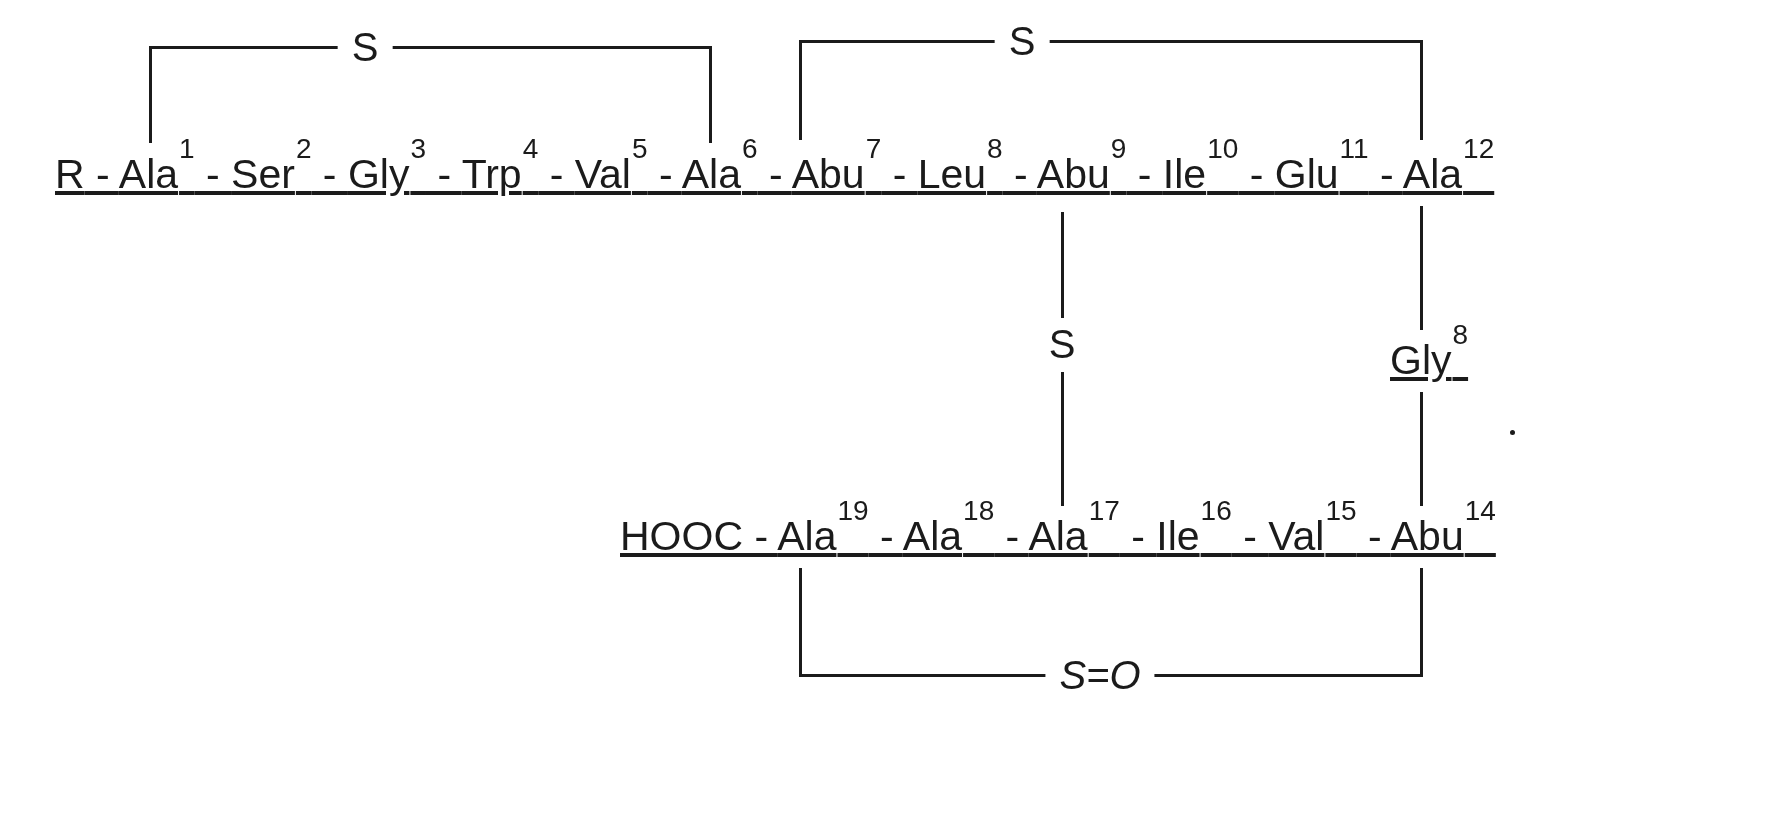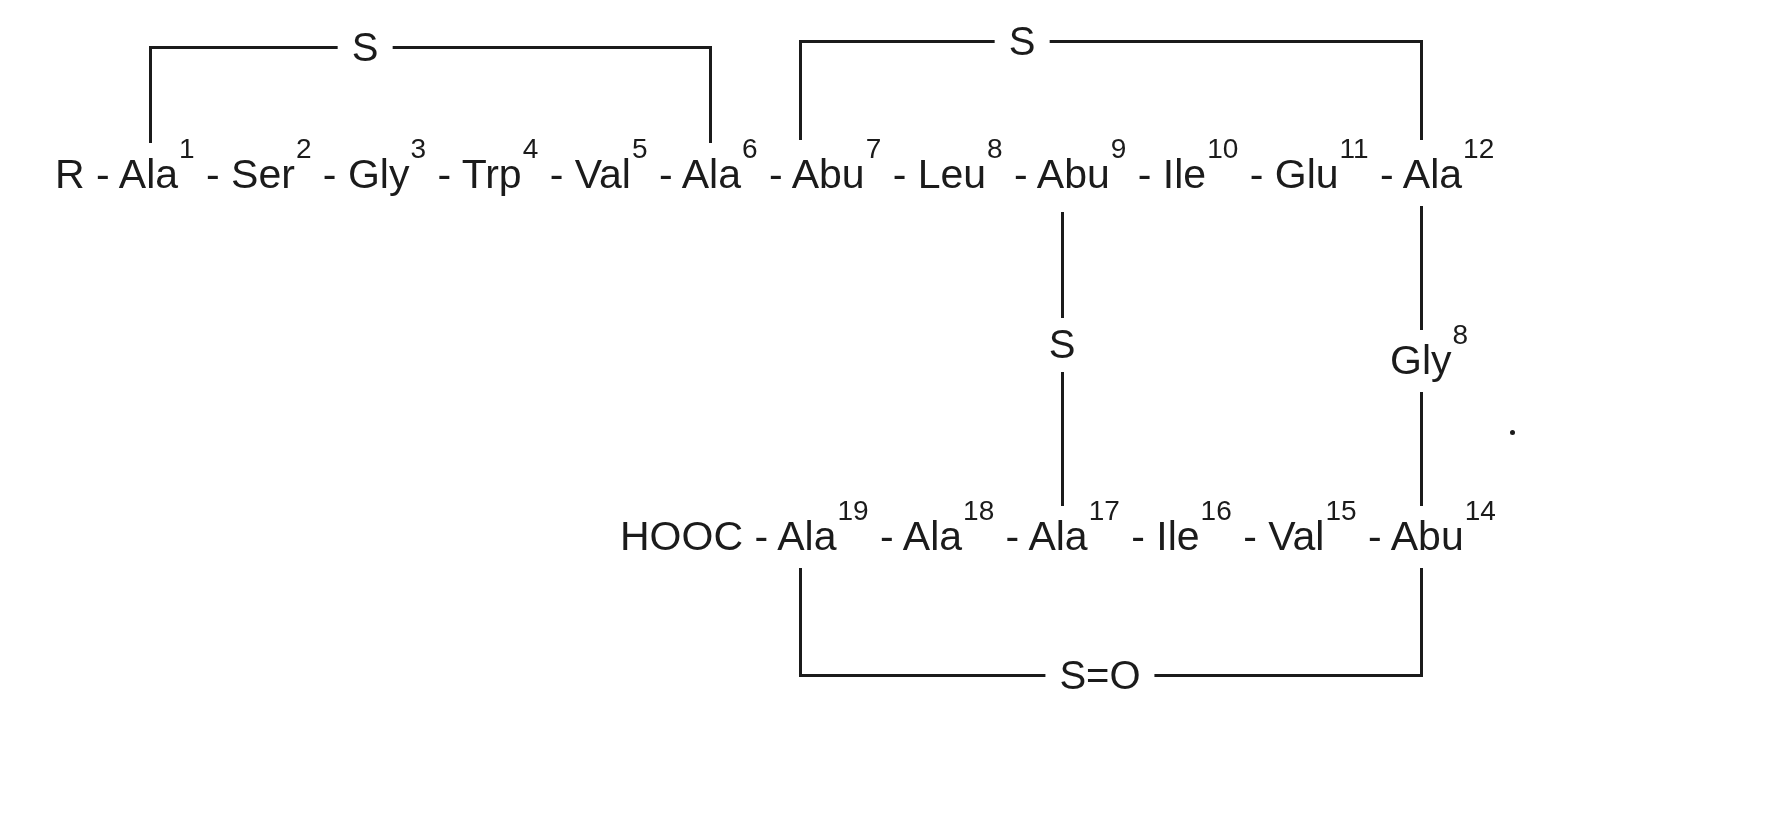--- a/index.html
+++ b/index.html
@@ -6,21 +6,21 @@
   html, body { margin: 0; padding: 0; background: var(--bg, #ffffff); }
   #stage {
     position: relative;
     width: 1776px;
     height: 823px;
     background: var(--bg, #ffffff);
     font-family: "Liberation Sans", "DejaVu Sans", sans-serif;
     color: var(--ink, #1b1b1b);
     overflow: hidden;
   }
-  .seq-row { position: absolute; white-space: nowrap; font-size: 41px; line-height: 48px; }
+  .seq-row { position: absolute; white-space: nowrap; font-size: 41px; line-height: 48px; text-decoration: underline; }
   sup.ri { font-size: 28px; line-height: 0; position: relative; top: -15px; margin-left: 1px; }
   .vline { position: absolute; width: 3px; background: var(--ink, #1b1b1b); }
   .hline { position: absolute; height: 3px; background: var(--ink, #1b1b1b); }
   .bridge-label {
     position: absolute;
     transform: translate(-50%, -50%);
     background: var(--bg, #ffffff);
     padding: 0 14px;
     font-size: 40px;
     line-height: 46px;
@@ -47,21 +47,21 @@
   <div class="vline" style="left:1420px; top:206px; height:124px;"></div>
   <div class="vline" style="left:1420px; top:392px; height:114px;"></div>
 
   <div class="vline" style="left:799px; top:568px; height:109px;"></div>
   <div class="hline" style="left:799px; top:674px; width:624px;"></div>
   <div class="vline" style="left:1420px; top:568px; height:109px;"></div>
 
   <span class="bridge-label" style="left:365px; top:47px;">S</span>
   <span class="bridge-label" style="left:1022px; top:41px;">S</span>
   <span class="bridge-label" style="left:1062px; top:344px;">S</span>
-  <span class="bridge-label" style="left:1100px; top:675px;">S=O</span>
+  <span class="bridge-label" style="left:1100px; top:675px;font-style:italic;">S=O</span>
 
   <div class="seq-row" style="left:55px; top:150px;"><span>R</span><span class="sep"> - </span><span class="res"><span class="rn">Ala</span><sup class="ri">1</sup></span><span class="sep"> - </span><span class="res"><span class="rn">Ser</span><sup class="ri">2</sup></span><span class="sep"> - </span><span class="res"><span class="rn">Gly</span><sup class="ri">3</sup></span><span class="sep"> - </span><span class="res"><span class="rn">Trp</span><sup class="ri">4</sup></span><span class="sep"> - </span><span class="res"><span class="rn">Val</span><sup class="ri">5</sup></span><span class="sep"> - </span><span class="res"><span class="rn">Ala</span><sup class="ri">6</sup></span><span class="sep"> - </span><span class="res"><span class="rn">Abu</span><sup class="ri">7</sup></span><span class="sep"> - </span><span class="res"><span class="rn">Leu</span><sup class="ri">8</sup></span><span class="sep"> - </span><span class="res"><span class="rn">Abu</span><sup class="ri">9</sup></span><span class="sep"> - </span><span class="res"><span class="rn">Ile</span><sup class="ri">10</sup></span><span class="sep"> - </span><span class="res"><span class="rn">Glu</span><sup class="ri">11</sup></span><span class="sep"> - </span><span class="res"><span class="rn">Ala</span><sup class="ri">12</sup></span></div>
 
   <div class="seq-row" style="left:1390px; top:336px;"><span class="rn">Gly</span><sup class="ri">8</sup></div>
 
   <div class="seq-row" style="left:620px; top:512px;"><span>HOOC</span><span class="sep"> - </span><span class="res"><span class="rn">Ala</span><sup class="ri">19</sup></span><span class="sep"> - </span><span class="res"><span class="rn">Ala</span><sup class="ri">18</sup></span><span class="sep"> - </span><span class="res"><span class="rn">Ala</span><sup class="ri">17</sup></span><span class="sep"> - </span><span class="res"><span class="rn">Ile</span><sup class="ri">16</sup></span><span class="sep"> - </span><span class="res"><span class="rn">Val</span><sup class="ri">15</sup></span><span class="sep"> - </span><span class="res"><span class="rn">Abu</span><sup class="ri">14</sup></span></div>
 
   <div class="dot" style="left:1510px; top:430px;"></div>
 
 </div>

